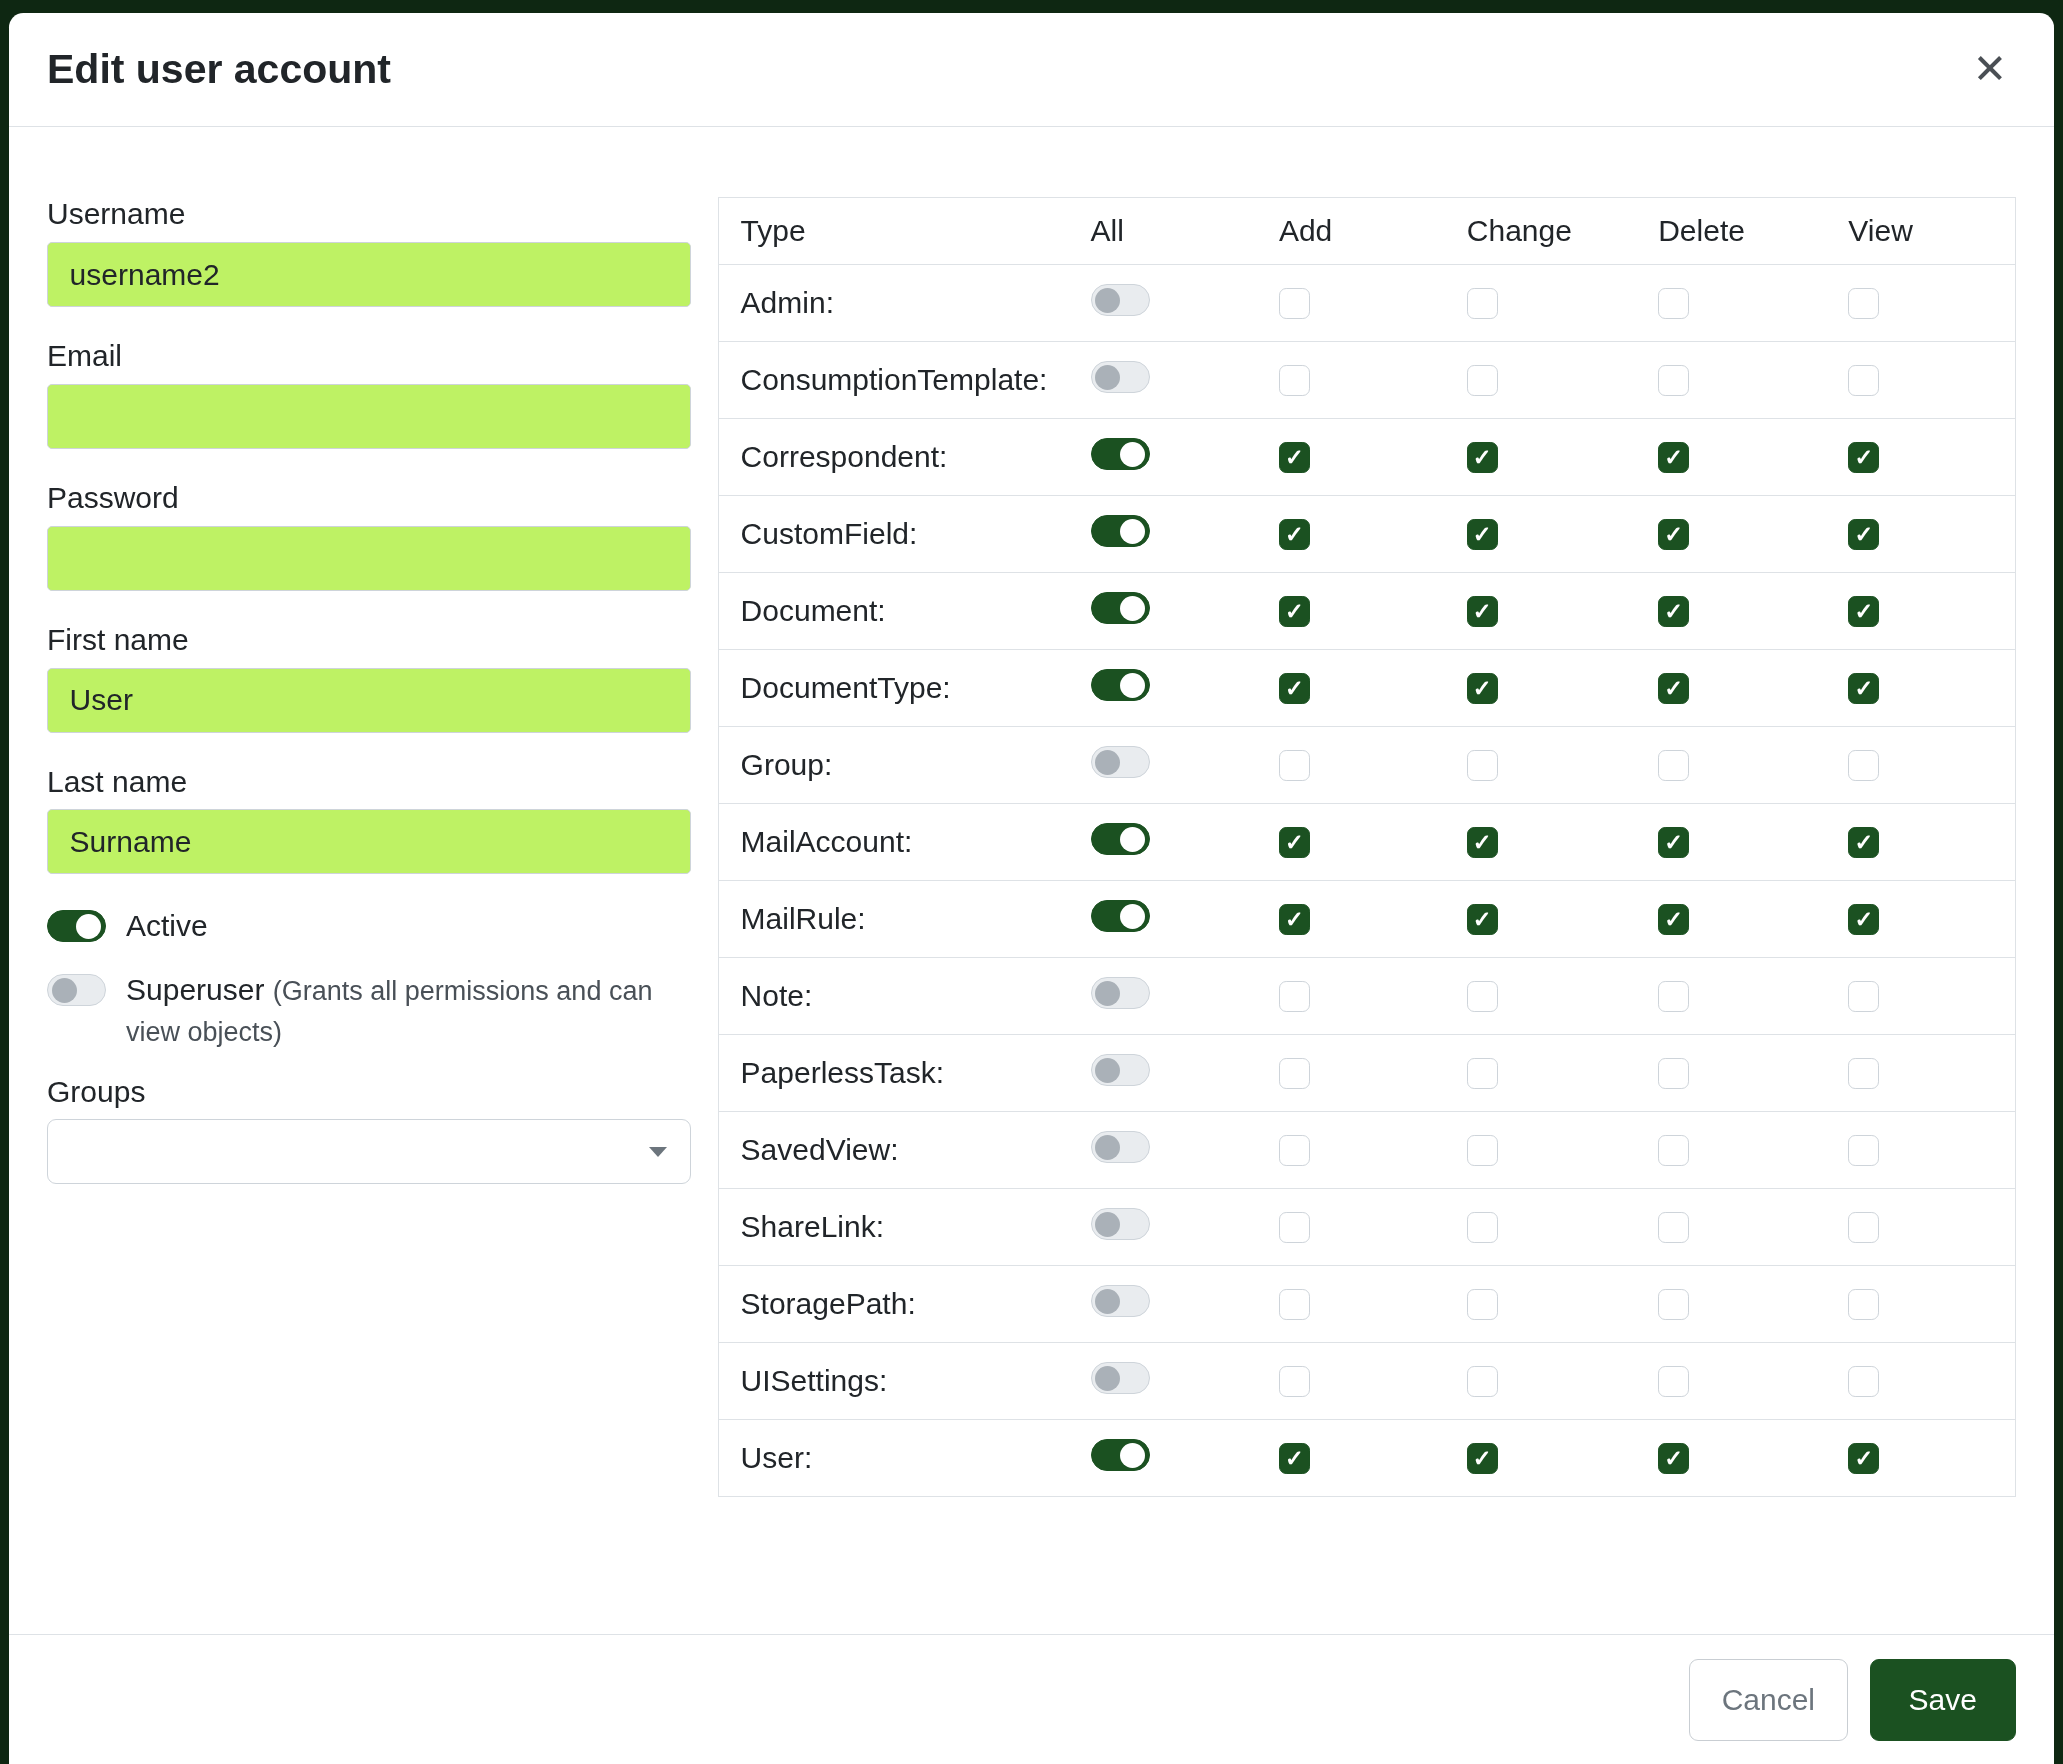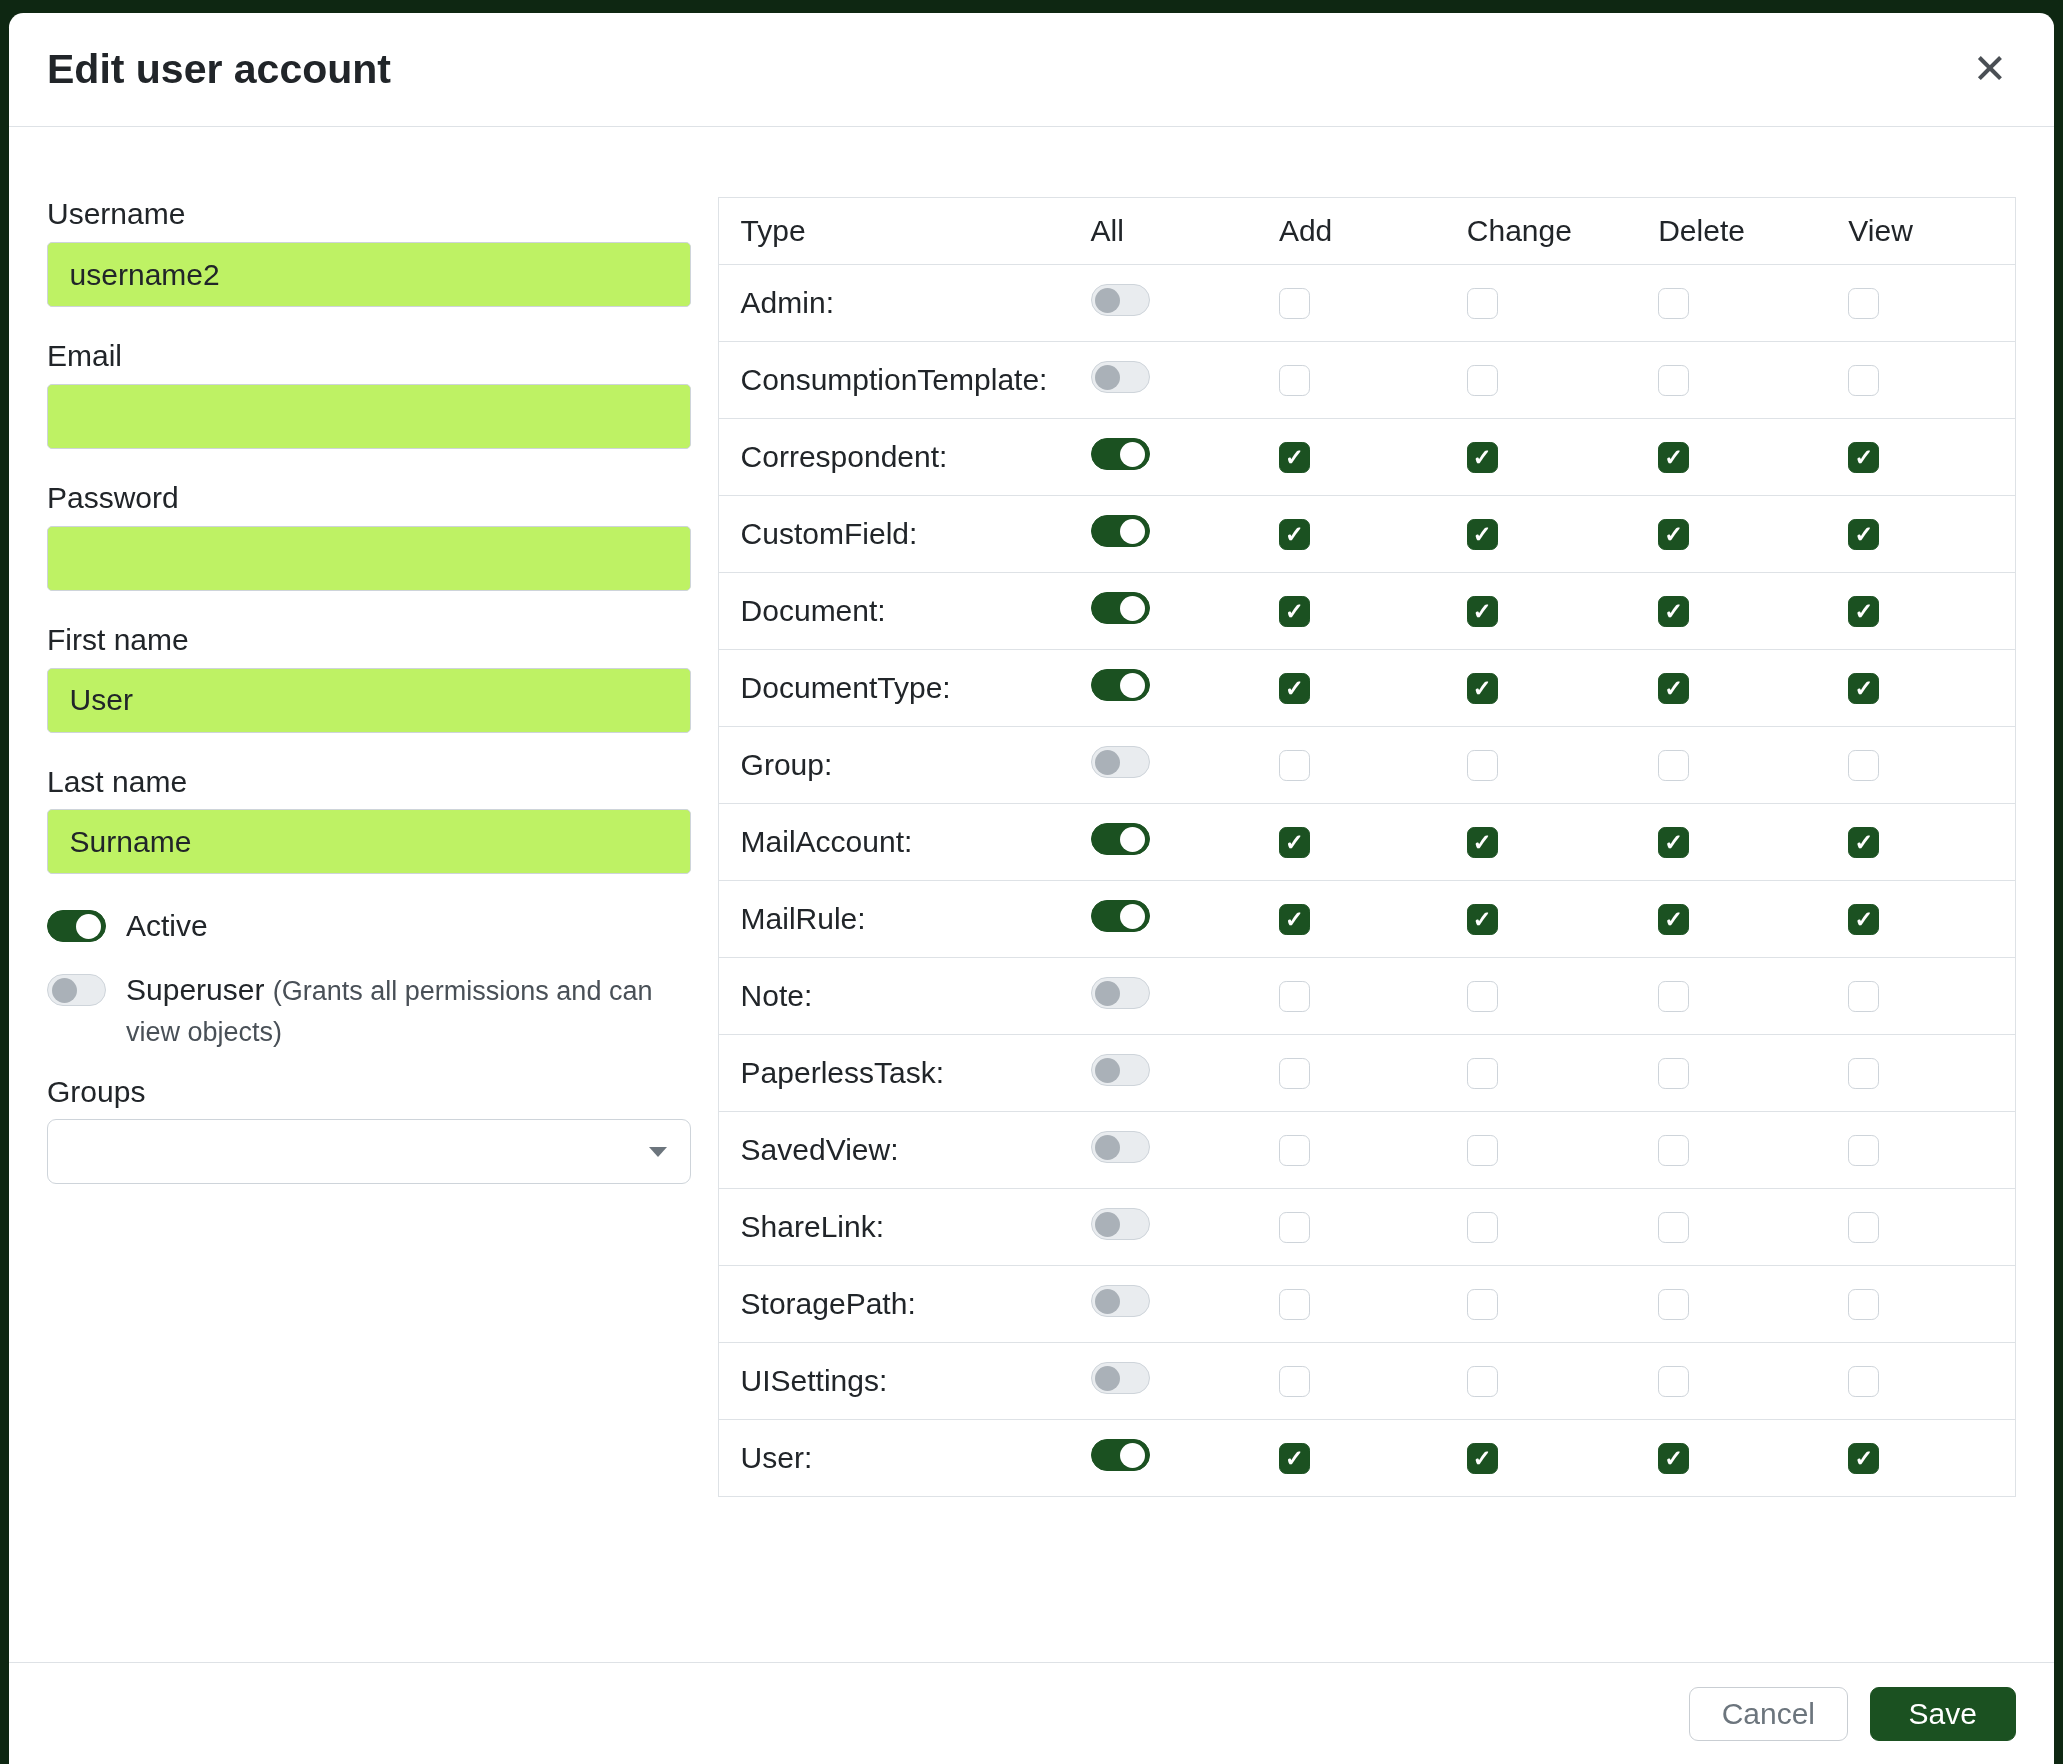--- a/index.html
+++ b/index.html
@@ -127,21 +127,21 @@
 
   
   .modal-footer {
     flex: 0 0 auto;
     border-top: 0.9px solid #dee2e6;
     padding: 23.4px 38px;
     display: flex; justify-content: flex-end; align-items: center; gap: 21.6px;
   }
   .btn {
     font-size: 30px; font-family: inherit;
-    border-radius: 9px; height: 54px;
+    border-radius: 9px; height: 82px;
     cursor: pointer;
   }
   .btn-cancel { background: #fff; color: #6c757d; border: 0.9px solid #c9ced3; padding: 0 32px; }
   .btn-save { background: var(--accent); color: #fff; border: 0.9px solid var(--accent); padding: 0 38px; }
 </style>
 </head>
 <body>
 
 <div class="modal">
 

